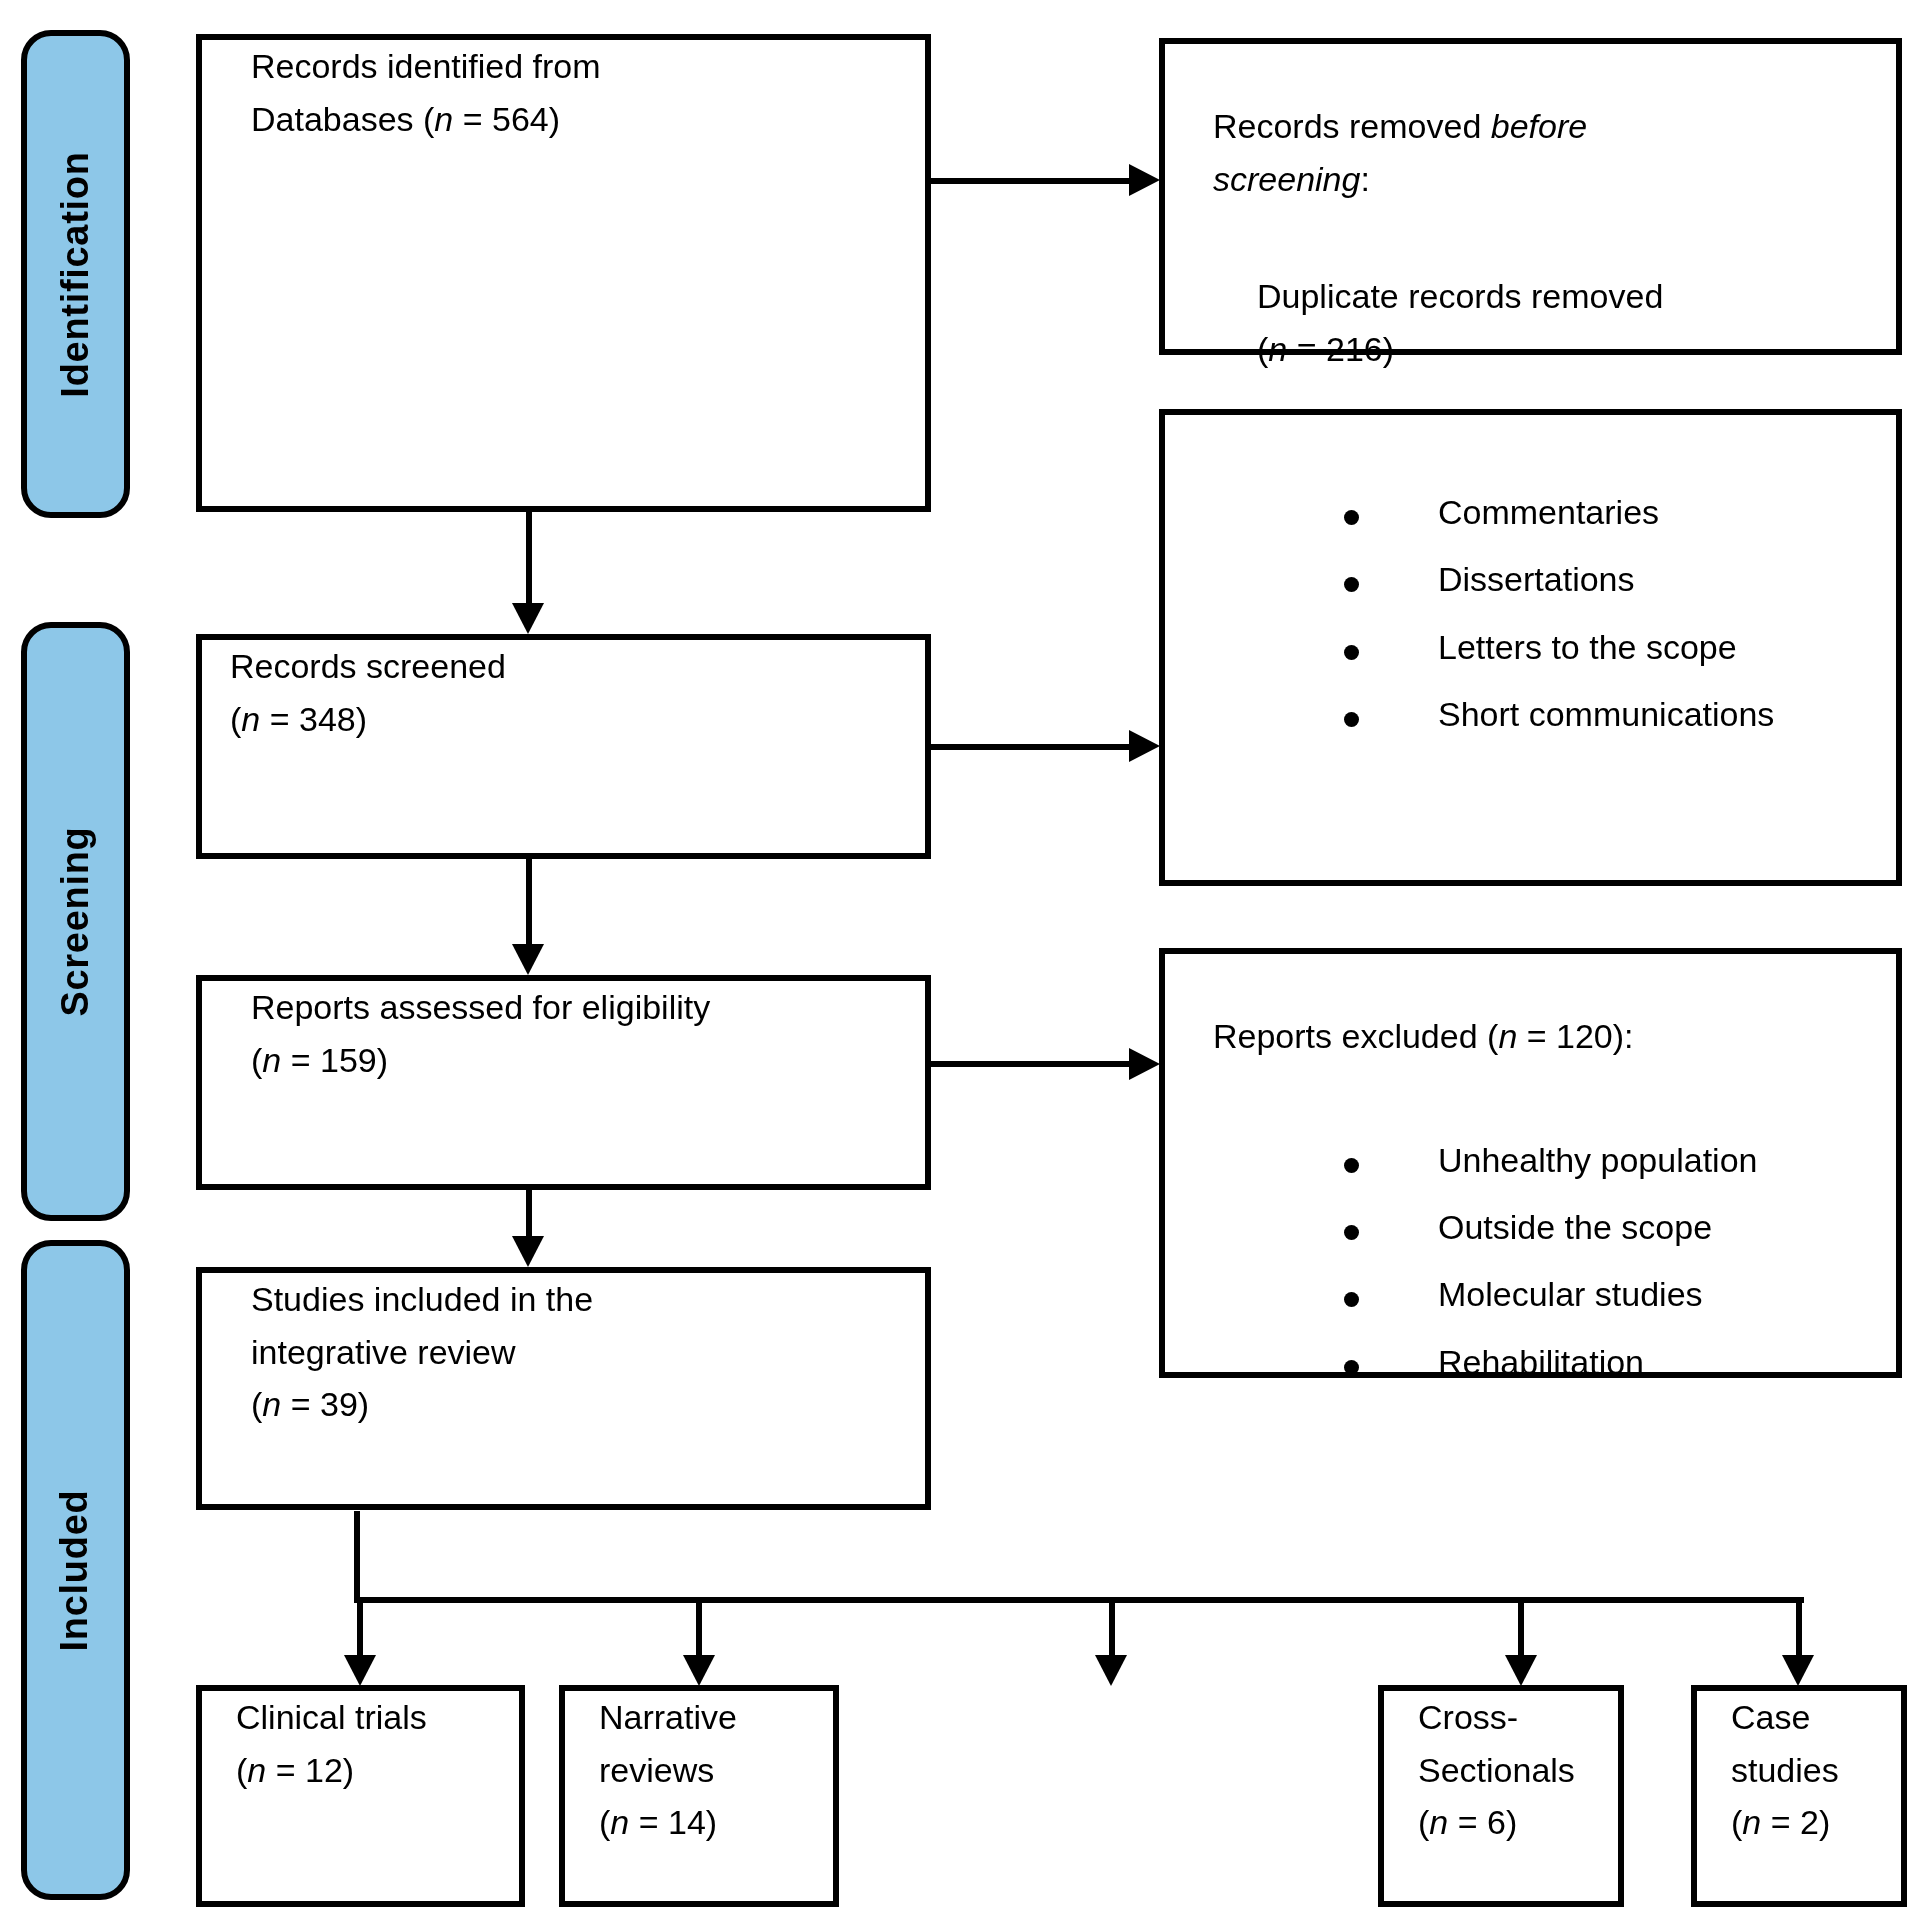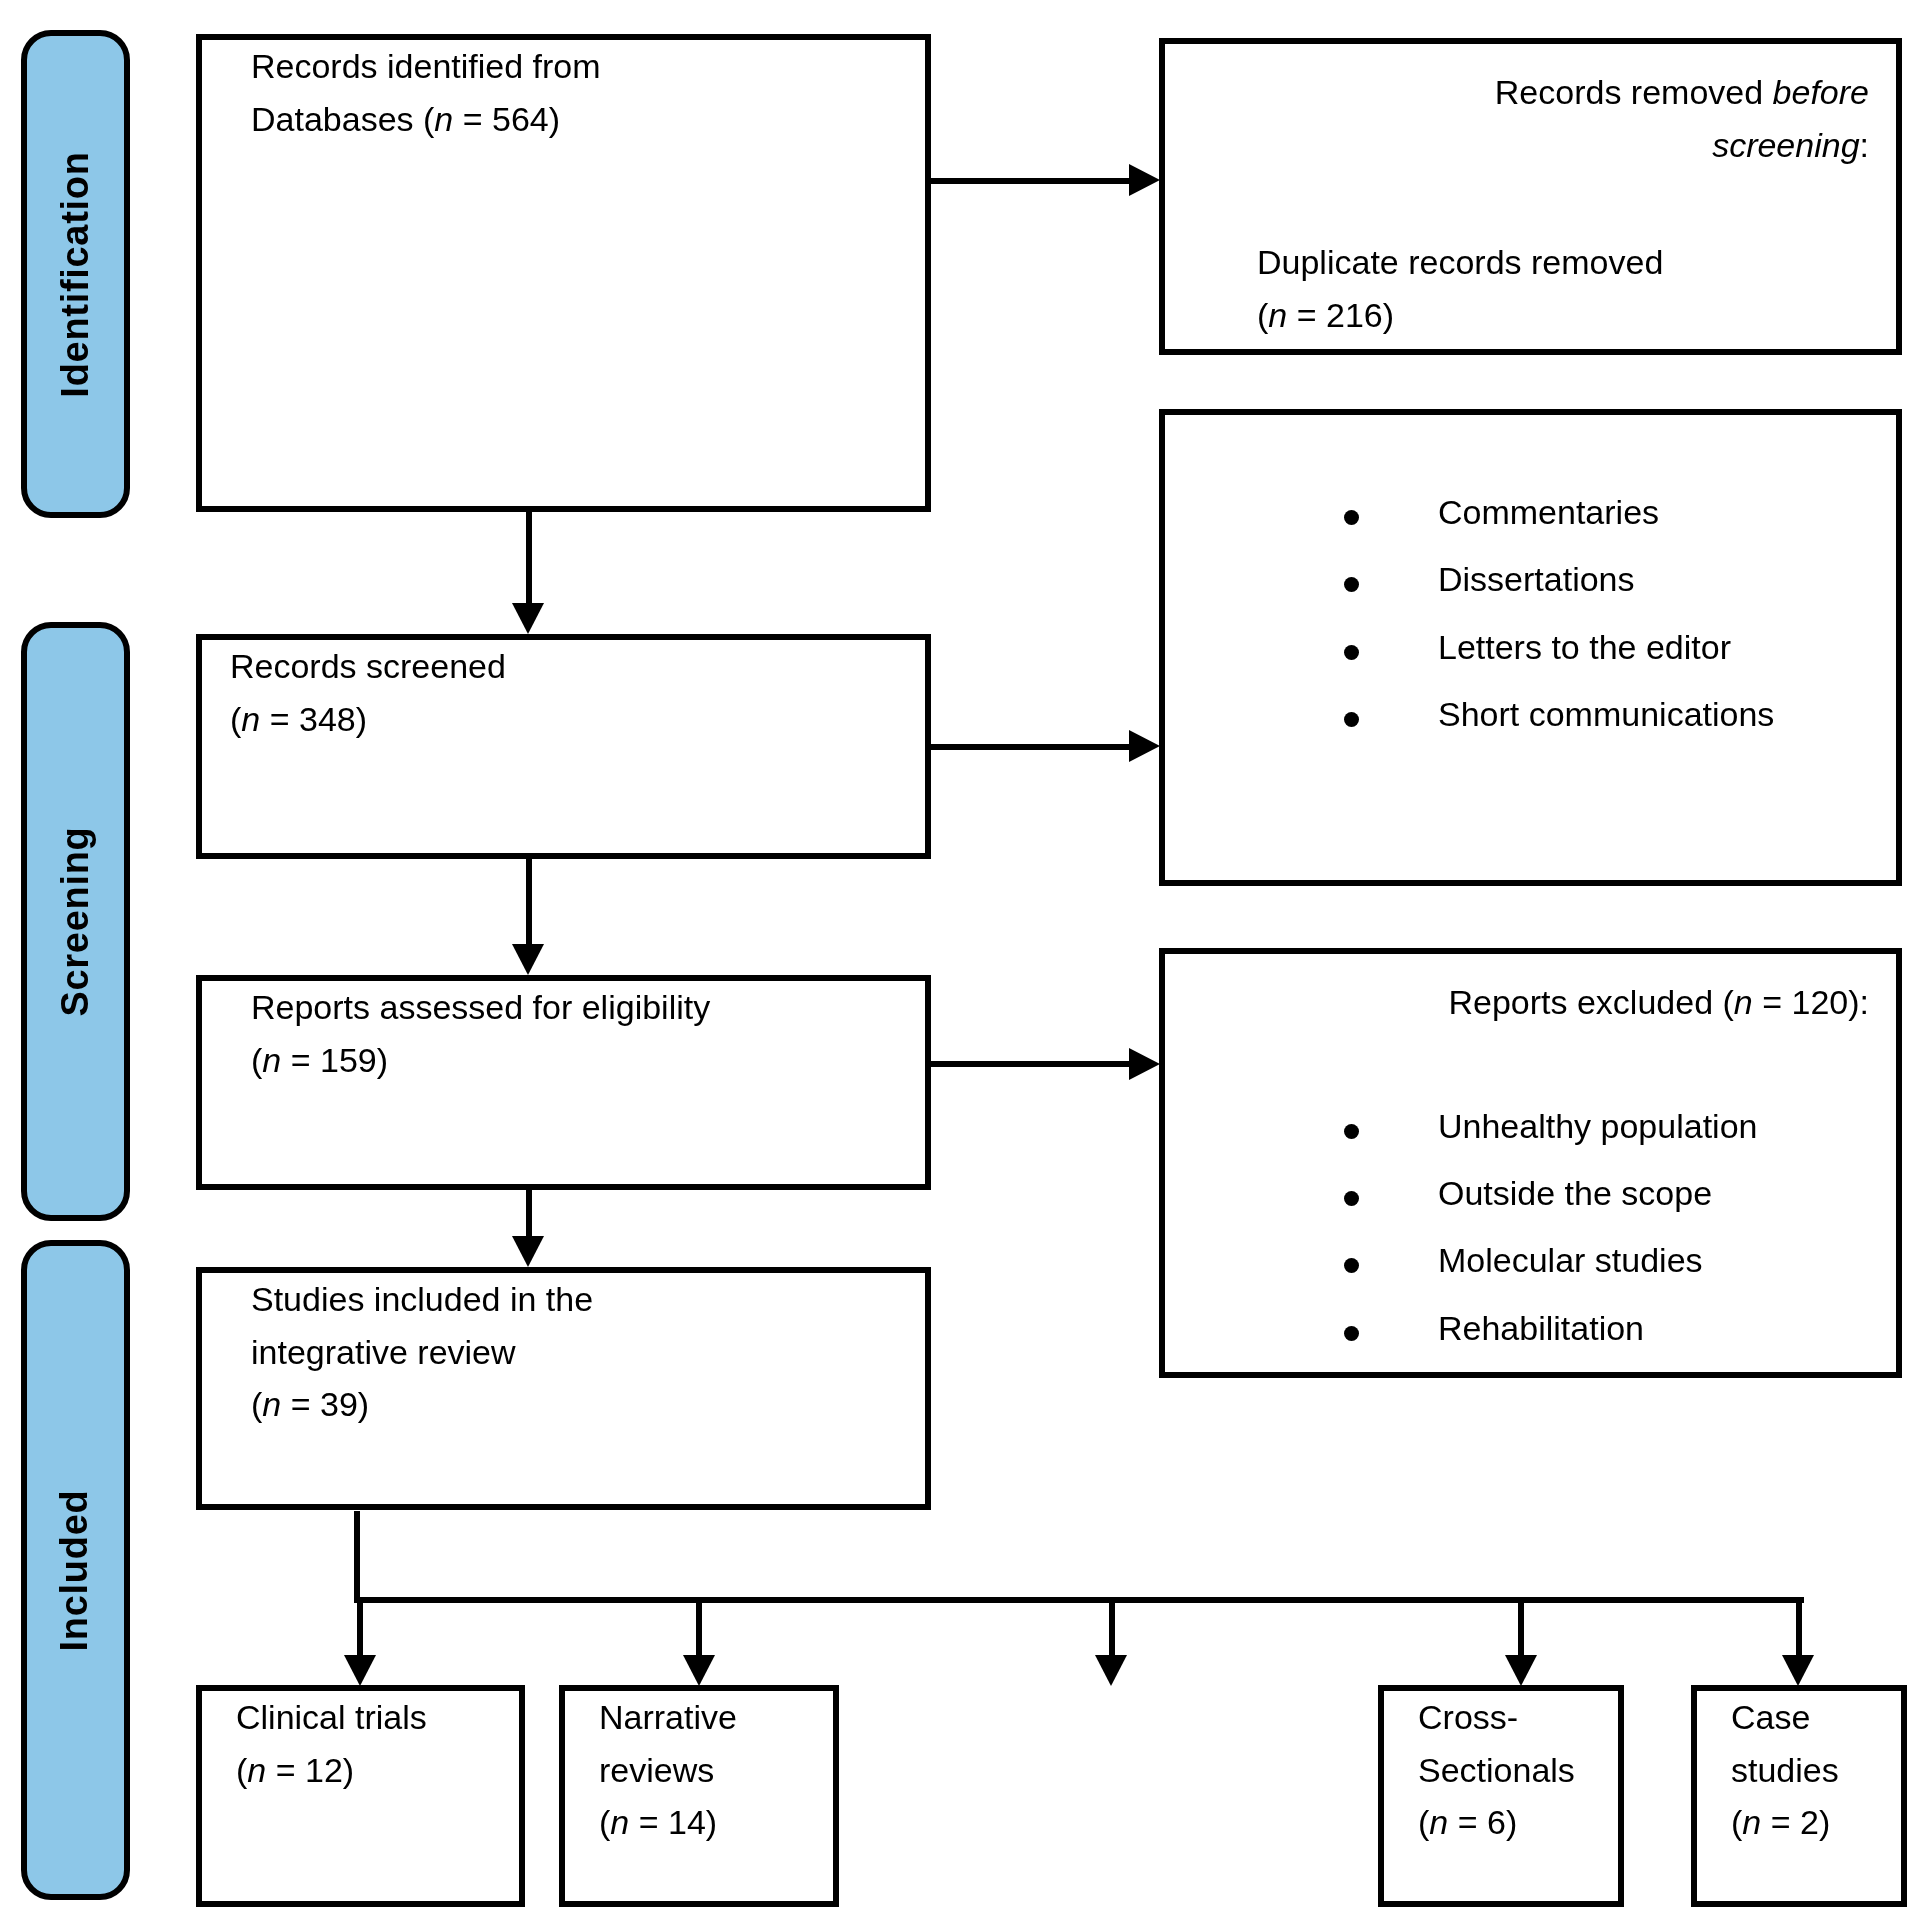--- a/index.html
+++ b/index.html
@@ -36,21 +36,21 @@
     border:6.8px solid #000;
     box-sizing:border-box;
     font-size:34px;
     line-height:1.55;
   }
   .center-text {
     display:flex; flex-direction:column; justify-content:flex-start;
   }
   .pad-main { padding-left:49px; padding-right:20.5px; }
   .pad-final { padding-left:34px; padding-right:13.6px; }
-  .side-title { padding:22px 27px 0 48px;text-align:right; }
+  .side-title { padding:56px 27px 0 48px; }
   .side-detail { margin:65px 27px 0 92px; }
   .bullets {
     list-style:none;
     margin:72px 0 0 0;
     padding:0;
   }
   .bullets li {
     position:relative;
     padding-left:273px;
     margin-bottom:16.4px;
@@ -114,21 +114,21 @@
 
   <div class="box" style="left:1159px; top:38px; width:743px; height:317px;">
     <div class="side-title">Records removed <i>before<br>screening</i>:</div>
     <div class="side-detail">Duplicate records removed<br>(<i>n</i> = 216)</div>
   </div>
 
   <div class="box" style="left:1159px; top:409px; width:743px; height:477px;">
     <ul class="bullets">
       <li>Commentaries</li>
       <li>Dissertations</li>
-      <li>Letters to the editor</li>
+      <li>Letters to the scope</li>
       <li>Short communications</li>
     </ul>
   </div>
 
   <div class="box" style="left:1159px; top:948px; width:743px; height:430px;">
     <div class="side-title">Reports excluded (<i>n</i> = 120):</div>
     <ul class="bullets">
       <li>Unhealthy population</li>
       <li>Outside the scope</li>
       <li>Molecular studies</li>

